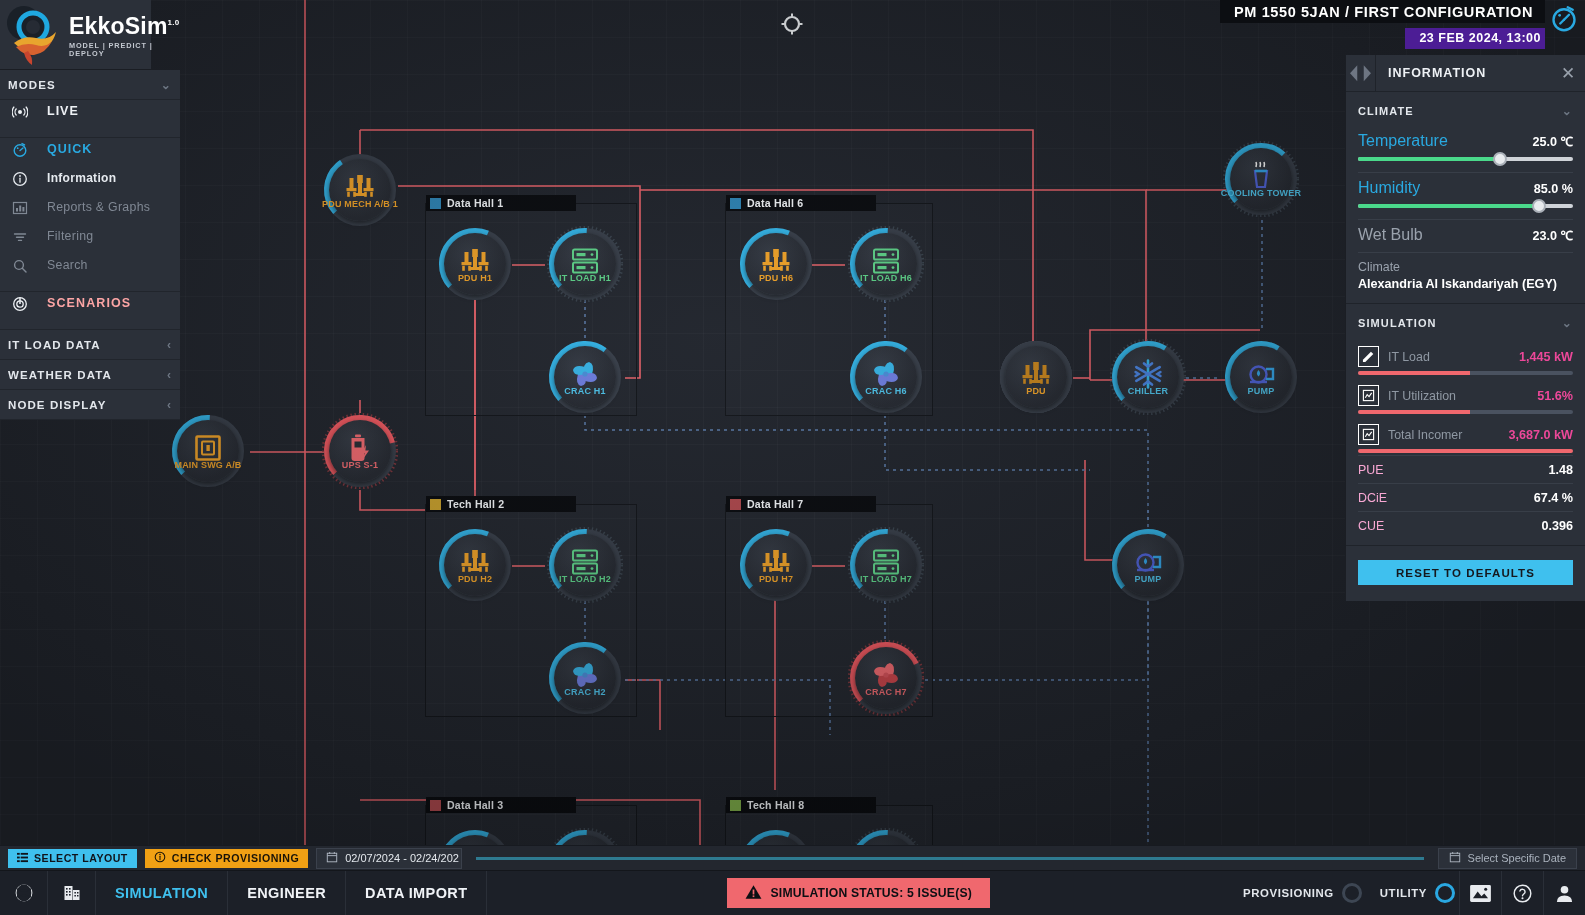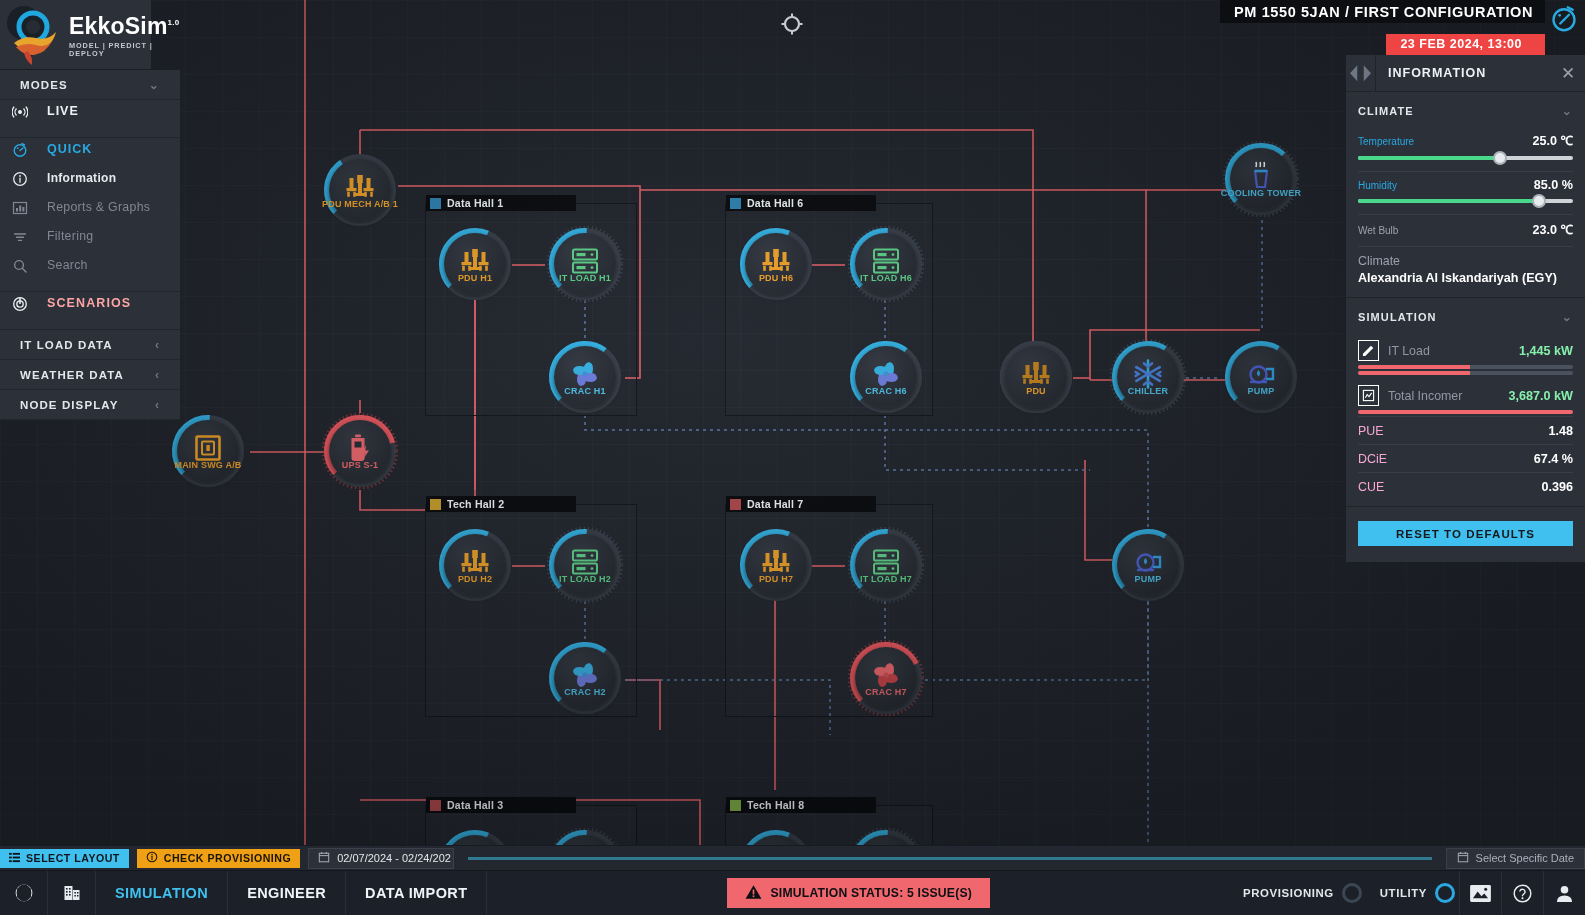--- a/index.html
+++ b/index.html
@@ -20,41 +20,41 @@
     content:""; position:absolute; inset:0;
     background:radial-gradient(ellipse at 45% 40%, rgba(255,255,255,.012), rgba(0,0,0,.30) 80%);
     pointer-events:none;
   }
   #wires { position:absolute; left:0; top:0; width:1585px; height:845px; }
 
   
   .hdr-title { position:absolute; right:40px; top:0px; background:#0c0e12;
     padding:4px 12px 3px 14px; font-size:14.5px; font-weight:bold; letter-spacing:.6px;
     color:#fff; white-space:nowrap; }
-  .hdr-sub { position:absolute; right:40px; top:34px; background:#ef4444;
-    padding:3px 23px 4px 14px; font-size:12.5px; font-weight:bold; letter-spacing:.5px;
+  .hdr-sub { position:absolute; right:40px; top:28px; background:#4c1d95;
+    padding:3px 4px 4px 14px; font-size:12.5px; font-weight:bold; letter-spacing:.5px;
     color:#fff; white-space:nowrap; }
   .hdr-icon { position:absolute; right:6px; top:4px; width:30px; height:30px; color:#29a9e1; }
 
   .compass { position:absolute; left:780px; top:12px; width:24px; height:24px; }
 
   
   #logo { position:absolute; left:0; top:0; width:151px; height:70px;
     background:#2b3039; display:flex; align-items:center; gap:7px; padding-left:6px;
     border-bottom:1px solid #1a1d23; }
   .logo-mark { width:56px; height:60px; flex:0 0 56px; }
   .logo-txt { line-height:1; padding-top:3px;}
   .logo-name { font-size:23px; font-weight:bold; color:#fff; letter-spacing:.2px; position:relative; }
   .logo-ver { font-size:8px; vertical-align:super; font-weight:bold; color:#fff; }
   .logo-tag { font-size:7.3px; color:#c3c8d0; letter-spacing:.9px; margin-top:4px; font-weight:bold;}
 
   
   #sidebar { position:absolute; left:0; top:70px; width:180px;
     background:#2b3039; font-size:12px; }
-  .side-sec { display:flex; align-items:center; height:30px; padding:0 20px;
+  .side-sec { display:flex; align-items:center; height:30px; padding:0 8px;
     font-size:11.5px; font-weight:bold; letter-spacing:1.1px; color:#e3e7ec;
     border-bottom:1px solid #21252c; justify-content:space-between;text-align:right; }
   .side-row { display:flex; align-items:flex-start; height:29px; padding:0 12px; gap:19px; }
   .side-row .ic { width:16px; height:16px; flex:0 0 16px; display:flex; align-items:center; justify-content:center;}
   .side-row .lb { font-size:12.3px; letter-spacing:.3px; }
   .row-live .lb { font-weight:bold; letter-spacing:1px; color:#eef1f5; font-size:12.5px;}
   .row-quick .lb { font-weight:bold; letter-spacing:1px; color:#29a9e1; font-size:12.5px; }
   .row-scn .lb { font-weight:bold; letter-spacing:1.1px; color:#fca5a5; font-size:12.5px; }
   .row-info .lb { color:#e6eaef; font-weight:bold; font-size:12px; }
   .dim .lb { color:#808894; }
@@ -67,33 +67,33 @@
   .info-head { display:flex; align-items:center; height:37px; border-bottom:1px solid #1f232a; }
   .info-collapse { width:30px; display:flex; align-items:center; justify-content:center;
     border-right:1px solid #1f232a; height:100%; color:#6e7683; }
   .info-title { flex:1; padding-left:12px; font-size:12.5px; font-weight:bold; letter-spacing:1px; color:#eef1f5; }
   .info-x { width:34px; text-align:center; color:#98a0ab; font-size:17px; }
   .sec-head { display:flex; justify-content:space-between; align-items:center;
     padding:12px 12px 8px; font-size:11px; font-weight:bold; letter-spacing:1.1px; color:#e3e7ec;}
   .sec-head.sim { border-top:1px solid #1f232a; padding-top:12px;}
   .pad { padding:0 12px; }
   .kv { display:flex; justify-content:space-between; align-items:baseline; padding:6px 0 2px; }
-  .kv .k { font-size:10px; color:#9aa2ad; }
+  .kv .k { font-size:16px; color:#9aa2ad; }
   .kv .k.blue { color:#29a9e1; }
   .kv .v { font-size:12.6px; font-weight:bold; color:#fff; }
   .slider { position:relative; height:14px; margin-bottom:3px;}
   .slider .trk { position:absolute; left:0; right:0; top:5px; height:4px; background:#cfd3d8; border-radius:2px;}
   .slider .fil { position:absolute; left:0; top:5px; height:4px; background:#4ad98b; border-radius:2px;}
   .slider .kn { position:absolute; top:0px; width:14px; height:14px; border-radius:50%;
     background:#e8ebee; border:2px solid #aab0b8; margin-left:-7px; }
   .hr { border-top:1px solid #383e48; margin:6px 0 0; }
   .met { display:flex; align-items:center; gap:9px; padding:8px 0 4px;}
   .met .bx { width:21px; height:21px; border:1.6px solid #fff; display:flex; align-items:center; justify-content:center; flex:0 0 21px;}
   .met .nm { flex:1; font-size:12.4px; color:#8f98a3; }
-  .met .vl { font-size:12.6px; font-weight:bold; color:#86efac; }
+  .met .vl { font-size:12.6px; font-weight:bold; color:#ec4899; }
   .bar { height:4px; background:#4a5260; border-radius:2px; overflow:hidden; margin-bottom:2px;}
   .bar > i { display:block; height:100%; background:#f0686e; }
   .row2 { display:flex; justify-content:space-between; padding:7px 0 6px; border-top:1px solid #383e48;}
   .row2 .k { font-size:12.4px; color:#f9a8d4;}
   .row2 .v { font-size:12.6px; font-weight:bold; color:#fff;}
   .reset-wrap { border-top:1px solid #1f232a; padding:14px 12px 16px; margin-top:6px;}
   .reset { width:100%; height:25px; background:#3fc0ee; color:#15181d; border:0;
     font-size:11.5px; font-weight:bold; letter-spacing:1.1px; font-family:inherit; }
 
   
@@ -108,21 +108,21 @@
     background:radial-gradient(circle at 40% 32%, #363c46, #272b33 70%);
     display:flex; align-items:center; justify-content:center; box-shadow:0 2px 5px rgba(0,0,0,.5);}
   .node .glyph { width:34px; height:34px; margin-bottom:6px;}
   .node .lbl { position:absolute; left:-22px; right:-22px; top:48px; text-align:center;
     font-size:9px; font-weight:bold; letter-spacing:.2px; line-height:1.05; }
   .lbl.or { color:#f0a32a; } .lbl.gr { color:#5fd38a; }
   .lbl.bl { color:#4fc3ea; } .lbl.rd { color:#ef6a70; }
 
   
   #tlbar { position:absolute; left:0; bottom:45px; width:1585px; height:25px;
-    background:#23272f; border-top:1px solid #171a20; display:flex; align-items:center; gap:8px; padding:0 0;}
+    background:#23272f; border-top:1px solid #171a20; display:flex; align-items:center; gap:8px; padding:0 8px;}
   .btn { height:19px; display:flex; align-items:center; gap:6px; padding:0 9px;
     font-size:10.6px; font-weight:bold; letter-spacing:.5px; white-space:nowrap; }
   .btn-layout { background:#3fc0ee; color:#10131a;}
   .btn-prov { background:#f0a014; color:#191308;}
   .daterange { height:21px; display:flex; align-items:center; gap:7px; padding:0 9px;
     border:1px solid #3b414c; background:#2b3039; font-size:11px; color:#e4e8ed; width:146px; overflow:hidden; white-space:nowrap;}
   .tl-track { flex:1; height:3px; background:#2e7a90; margin:0 6px; position:relative; }
   .specific { height:21px; display:flex; align-items:center; gap:7px; padding:0 10px;
     border:1px solid #3b414c; background:#2b3039; font-size:11px; color:#aab2bd; white-space:nowrap;}
 
@@ -889,20 +889,30 @@
             <svg width="13" height="13" viewBox="0 0 14 14" fill="#fff">
               <path d="M1 10.4 L9.6 1.8 l2.6 2.6 L3.6 13 H1z"></path>
             </svg>
           </span>
     <span class="nm">IT Load</span>
     <span class="vl">1,445 kW</span>
   </div>
   <div class="bar">
           <i style="width:52%"></i>
         </div>
+  <div class="met">
+    <span class="bx">
+            <svg width="13" height="13" viewBox="0 0 14 14" fill="none" stroke="#fff" stroke-width="1.2">
+              <rect x="1.5" y="1.5" width="11" height="11"></rect>
+              <path d="M3.6 9.5 L5.6 6 L7.6 8.2 L10.4 4.2"></path>
+            </svg>
+          </span>
+    <span class="nm">IT Utilization</span>
+    <span class="vl">51.6%</span>
+  </div>
   <div class="bar">
           <i style="width:52%"></i>
         </div>
   <div class="met">
     <span class="bx">
             <svg width="13" height="13" viewBox="0 0 14 14" fill="none" stroke="#fff" stroke-width="1.2">
               <rect x="1.5" y="1.5" width="11" height="11"></rect>
               <path d="M3.6 9.5 L5.6 6 L7.6 8.2 L10.4 4.2"></path>
             </svg>
           </span>

